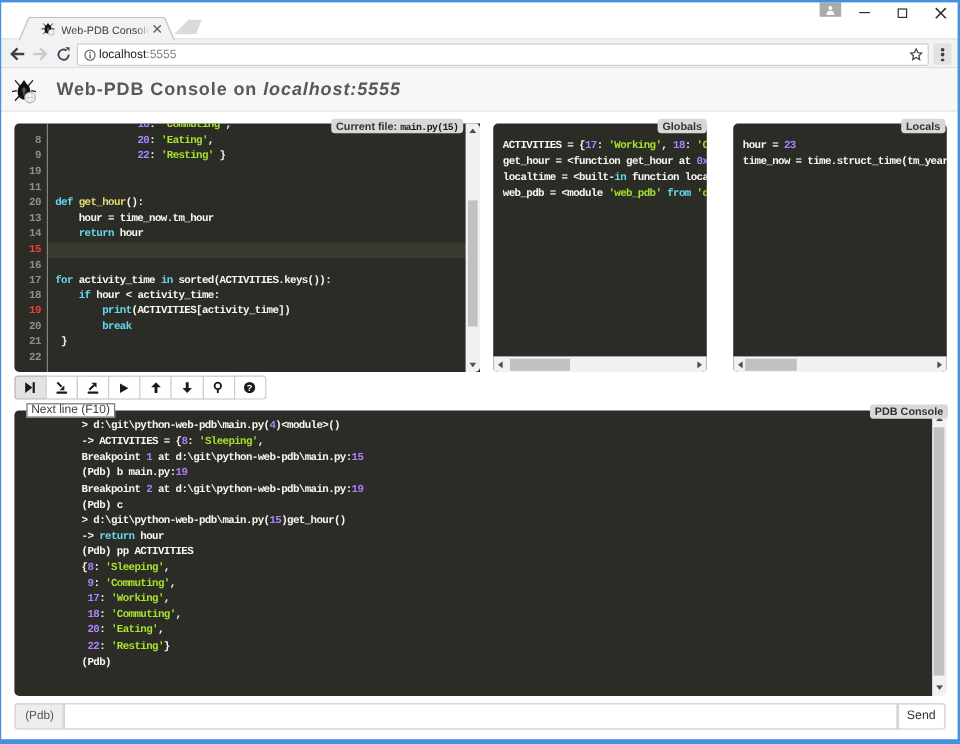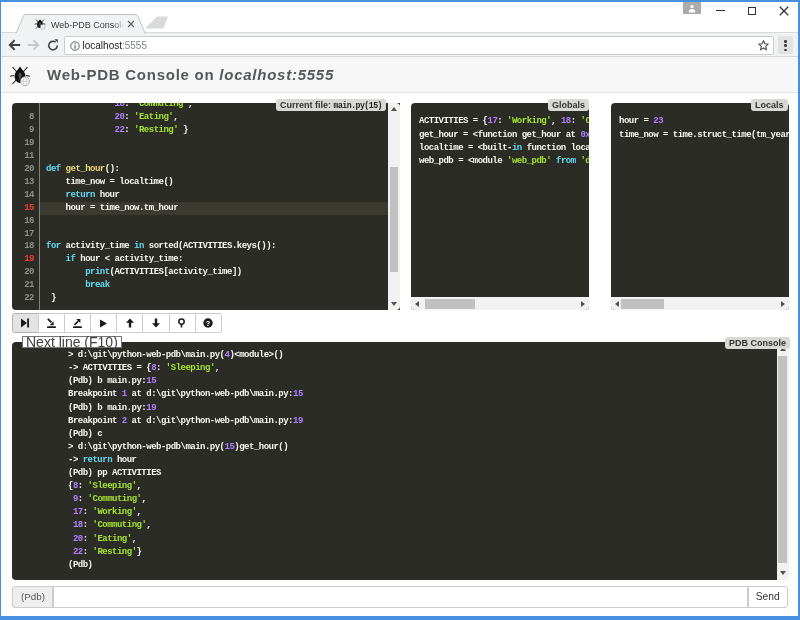--- a/index.html
+++ b/index.html
@@ -141,23 +141,22 @@
 <span>21</span>
 <span>22</span>
       </div>
 <div style="position:absolute;left:34px;top:0;line-height:12.95px;">
 <span>              <span class="n">18</span>: <span class="s">'Commuting'</span>,</span>
 <span>              <span class="n">20</span>: <span class="s">'Eating'</span>,</span>
 <span>              <span class="n">22</span>: <span class="s">'Resting'</span> }</span>
 <span> </span>
 <span> </span>
 <span><span class="k">def</span> <span class="fn">get_hour</span>():</span>
-<span>    time_now = localtime()</span>
+<span>    hour = time_now.tm_hour</span>
 <span>    <span class="k">return</span> hour</span>
-<span>    hour = time_now.tm_hour</span>
 <span> </span>
 <span> </span>
 <span><span class="k">for</span> activity_time <span class="k">in</span> sorted(ACTIVITIES.keys()):</span>
 <span>    <span class="k">if</span> hour &lt; activity_time:</span>
 <span>        <span class="k">print</span>(ACTIVITIES[activity_time])</span>
 <span>        <span class="k">break</span></span>
 <span> }</span>
 </div>
   </div>
 </div>
@@ -245,28 +244,27 @@
 </svg>
 <svg class="abs" style="left:177.4px;top:318px;" width="9" height="10" viewBox="0 0 9 10">
   <circle cx="4.5" cy="3.6" r="2.7" fill="none" stroke="#1a1a1a" stroke-width="1.5"></circle>
   <rect x="3.7" y="6.3" width="1.6" height="3.2" fill="#1a1a1a"></rect>
 </svg>
 <svg class="abs" style="left:203.1px;top:318px;" width="10" height="10" viewBox="0 0 10 10">
   <circle cx="5" cy="5" r="4.7" fill="#1a1a1a"></circle>
   <text x="5" y="7.6" font-size="7.5" font-weight="bold" fill="#fff" text-anchor="middle" font-family="Liberation Sans">?</text>
 </svg>
 
-<div class="abs" style="left:22px;top:335.5px;height:12.5px;background:#fff;border:1px solid #767676;font-size:14px;line-height:10.5px;color:#424242;padding:0 3px;z-index:9;">Next line (F10)</div>
+<div class="abs" style="left:22px;top:335.5px;height:12.5px;background:#fff;border:1px solid #767676;font-size:10px;line-height:10.5px;color:#424242;padding:0 3px;z-index:9;">Next line (F10)</div>
 
 <div class="badge" style="left:725px;top:336.5px;">PDB Console</div>
 <div class="panel" style="left:12px;top:342px;width:764.5px;height:238px;border-radius:4px 0 0 4px;">
   <div class="abs mono" style="left:8px;top:7.2px;line-height:13.1px;margin-left:48px;">
 <span>&gt; d:\git\python-web-pdb\main.py(<span class="n">4</span>)&lt;module&gt;()</span>
 <span>-&gt; ACTIVITIES = {<span class="n">8</span>: <span class="s">'Sleeping'</span>,</span>
-<span>(Pdb) b main.py:<span class="n">15</span></span>
 <span>Breakpoint <span class="n">1</span> at d:\git\python-web-pdb\main.py:<span class="n">15</span></span>
 <span>(Pdb) b main.py:<span class="n">19</span></span>
 <span>Breakpoint <span class="n">2</span> at d:\git\python-web-pdb\main.py:<span class="n">19</span></span>
 <span>(Pdb) c</span>
 <span>&gt; d:\git\python-web-pdb\main.py(<span class="n">15</span>)get_hour()</span>
 <span>-&gt; <span class="k">return</span> hour</span>
 <span>(Pdb) pp ACTIVITIES</span>
 <span>{<span class="n">8</span>: <span class="s">'Sleeping'</span>,</span>
 <span> <span class="n">9</span>: <span class="s">'Commuting'</span>,</span>
 <span> <span class="n">17</span>: <span class="s">'Working'</span>,</span>

